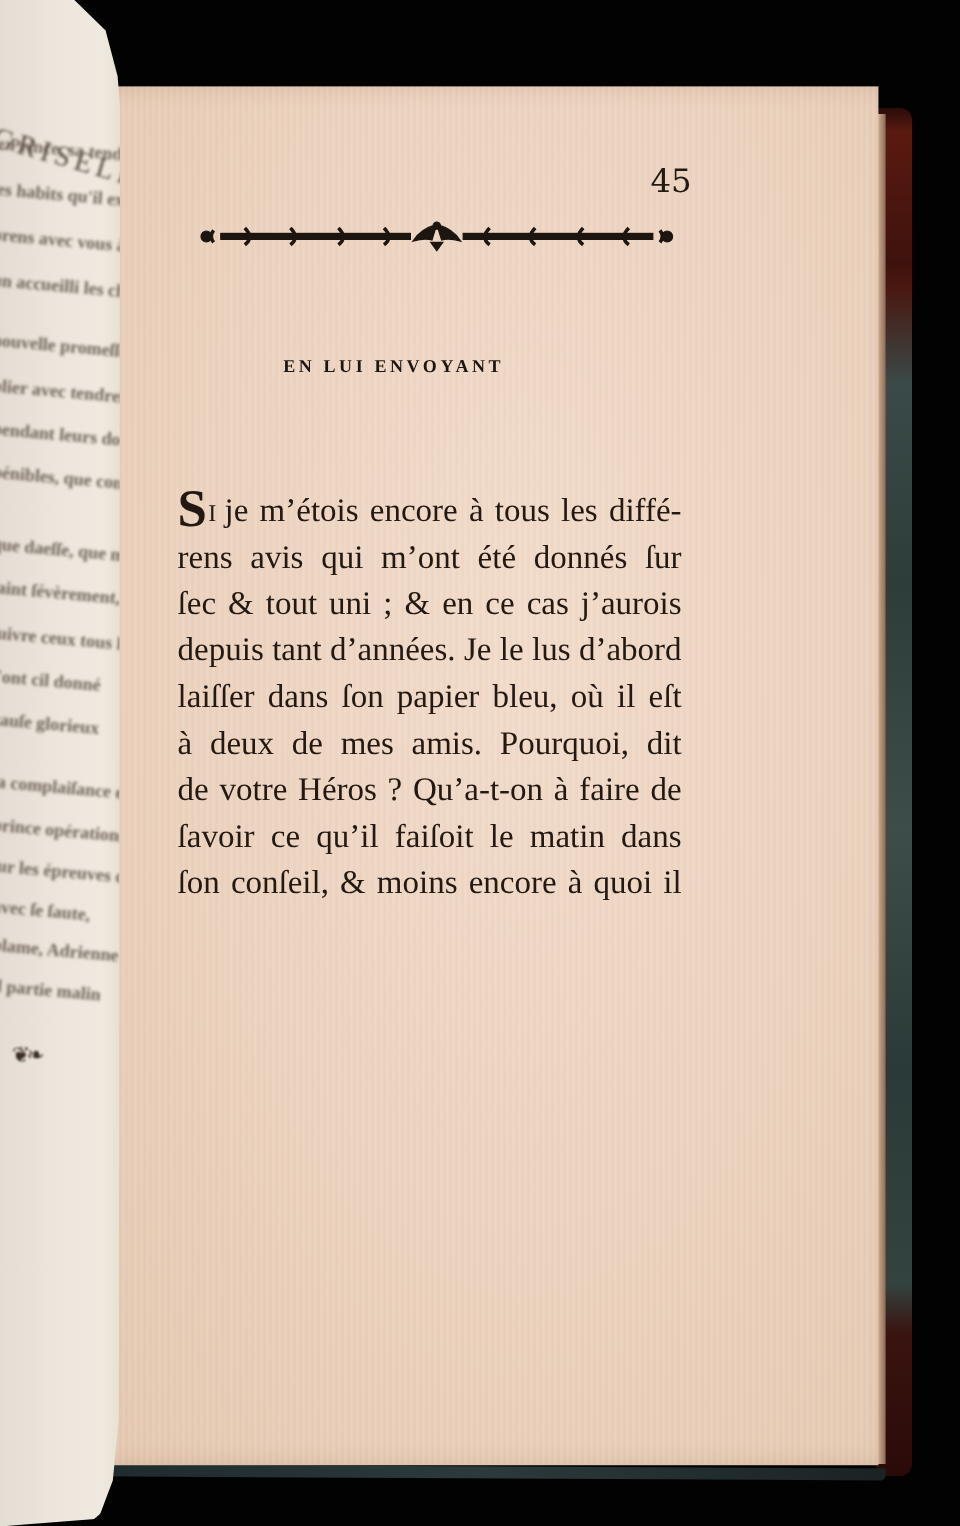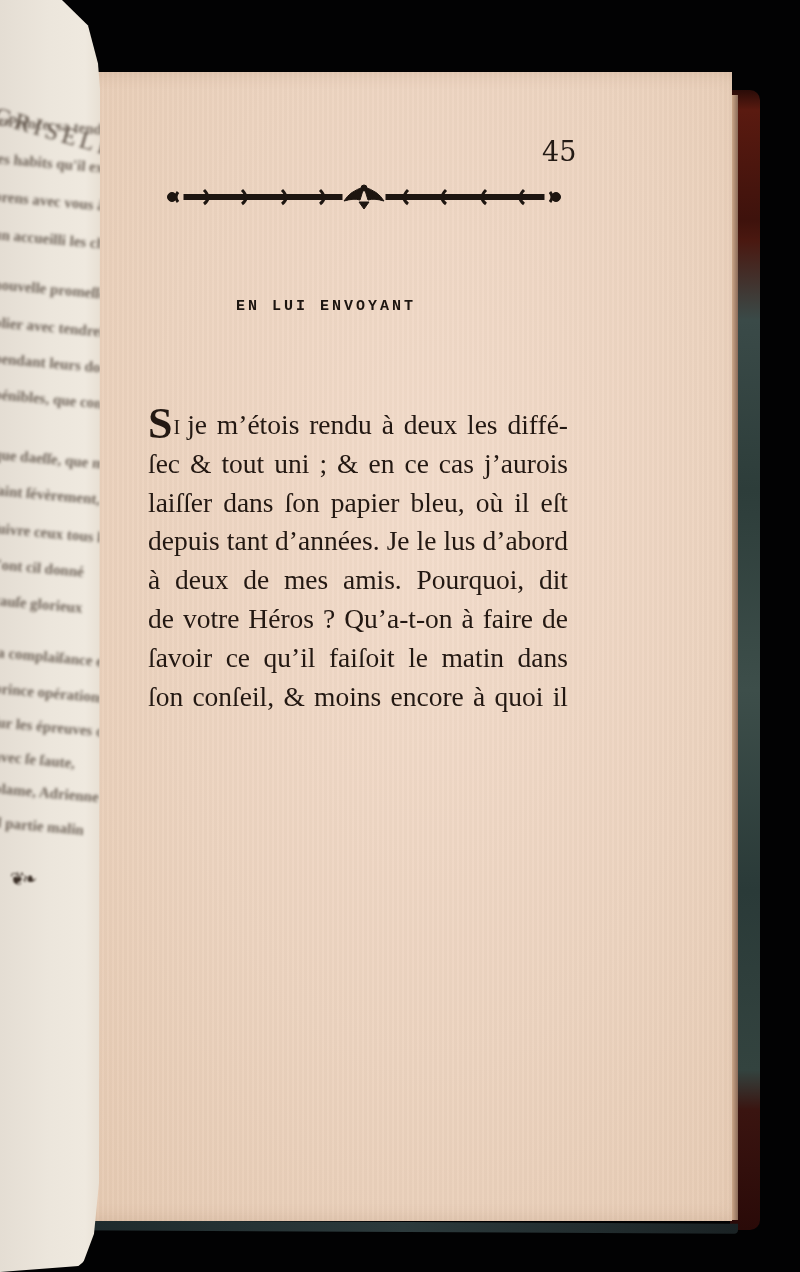--- a/index.html
+++ b/index.html
@@ -44,21 +44,21 @@
       position: absolute; left: 92px; top: 110px; width: 400px; height: 30px;
     }
     .title-1 {
       position: absolute; left: 80px; top: 160px; width: 440px;
       font-size: 31px; letter-spacing: 8px; color: #1d1510; white-space: nowrap;
       font-family: "DejaVu Serif", serif;
     }
     .title-2 {
       position: absolute; left: 164px; top: 226px; width: 300px;
       font-size: 15px; letter-spacing: 3px; color: #1d1510; font-weight: bold;
-      white-space: nowrap; font-family: Liberation Mono, monospace;
+      white-space: nowrap; font-family: Liberation Serif, serif;
     }
     .title-3 {
       position: absolute; left: 94px; top: 270px; width: 420px;
       font-size: 37px; letter-spacing: 11px; color: #1d1510; white-space: nowrap;
       font-family: "DejaVu Serif", serif;
     }
     .body-text {
       position: absolute; left: 76px; top: 334px; width: 420px;
       font-family: "Liberation Serif", serif; font-size: 27.5px; color: #231812;
     }
@@ -118,24 +118,25 @@
       <rect x="222" y="12.5" width="158" height="5"></rect>
       <path d="M244 8 q-8 8 0 14 M282 8 q-8 8 0 14 M322 8 q-8 8 0 14 M360 8 q-8 8 0 14" fill="none" stroke-width="3"></path>
       <path d="M386 10 q4 5 0 10" fill="none" stroke-width="3"></path>
       <circle cx="392" cy="15" r="4.5"></circle>
     </g>
   </svg>
 
   <div class="title-2">EN LUI ENVOYANT</div>
 
   <div class="body-text">
-    <span class="line"><span class="drop-cap">S</span><span class="small-caps">I</span><span>je m’étois rendu à deux les diffé-</span></span>
+    <span class="line"><span class="drop-cap">S</span><span class="small-caps">I</span><span>je m’étois encore à tous les diffé-</span></span>
+    <span class="line">rens avis qui m’ont été donnés ſur</span>
     <span class="line">ſec &amp; tout uni ; &amp; en ce cas j’aurois</span>
+    <span class="line">depuis tant d’années. Je le lus d’abord</span>
     <span class="line">laiſſer dans ſon papier bleu, où il eſt</span>
-    <span class="line">depuis tant d’années. Je le lus d’abord</span>
     <span class="line">à deux de mes amis. Pourquoi, dit</span>
     <span class="line">de votre Héros ? Qu’a-t-on à faire de</span>
     <span class="line">ſavoir ce qu’il faiſoit le matin dans</span>
     <span class="line">ſon conſeil, &amp; moins encore à quoi il</span>
   </div>
 </div>
 
 <div class="verso">
   <div class="verso-text">
     <div class="verso-head">GRISELIDIS</div>

